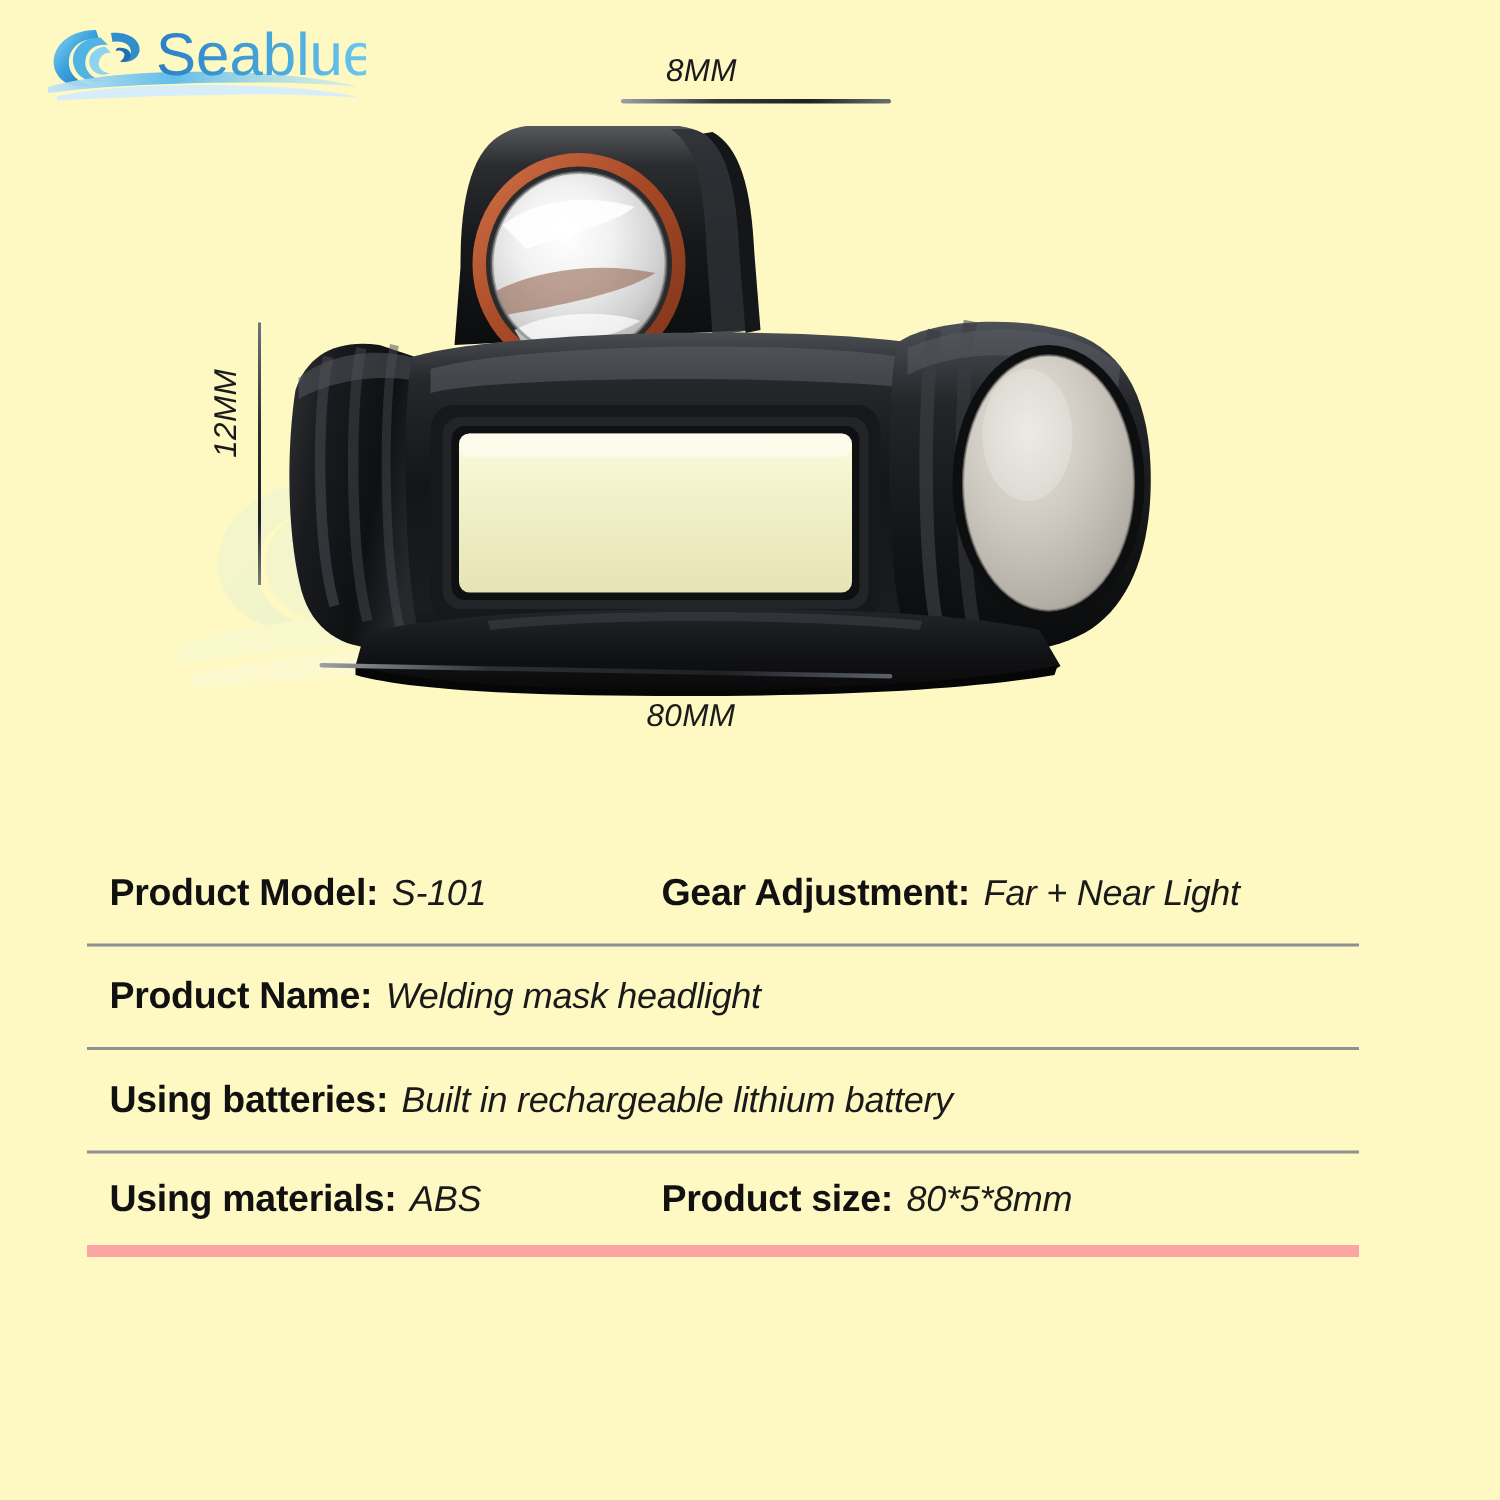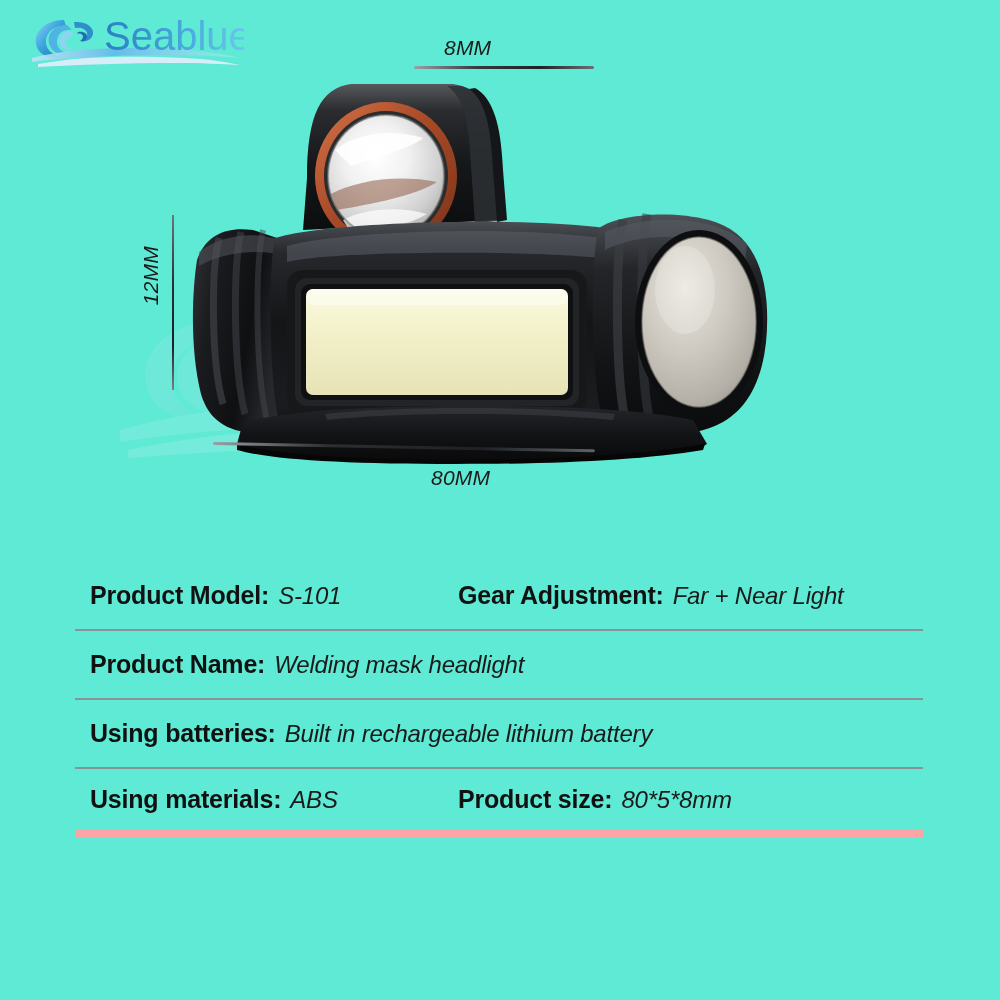--- a/index.html
+++ b/index.html
@@ -2,21 +2,21 @@
 <html><head>
 <meta charset="utf-8">
 <style>
   * { box-sizing: border-box; margin: 0; padding: 0; }
   html, body {
     width: 1000px; height: 1000px;
     background: #ffffff;
     font-family: "Liberation Sans", sans-serif;
     overflow: hidden;
   }
-  #page { position: relative; width: 1000px; height: 1000px; background: #5eead4; }
+  #page { position: relative; width: 1000px; height: 1000px; background: #fef9c3; }
 
   
   #logo { position: absolute; left: 24px; top: 8px; width: 220px; height: 62px; }
   #logo svg { display: block; }
 
   
   #photo { position: absolute; left: 0; top: 0; width: 1000px; height: 545px; }
 
   
   #watermark {
@@ -45,21 +45,21 @@
     background: linear-gradient(to bottom, #6f757a, #2a2e32 40%, #1d2124 75%, #7b8085);
   }
   #dim-bottom-label { left: 431px; top: 466px; }
   #dim-bottom-line {
     position: absolute; left: 213px; top: 442px; width: 382px; height: 3px;
     background: linear-gradient(to right, #9aa0a6, #2c3033 30%, #1d2124 70%, #5d6267);
     transform: rotate(1.1deg); transform-origin: left center; border-radius: 2px;
   }
 
   
-  #spec { position: absolute; left: 75px; top: 562px; width: 848px; }
+  #spec { position: absolute; left: 58px; top: 562px; width: 848px; }
   .spec-row {
     position: relative;
     display: flex; align-items: center;
     height: 69px;
     border-bottom: 2px solid #8d9094;
   }
   .spec-row:last-child { border-bottom: 8px solid #fca5a5; }
   .cell { display: flex; align-items: baseline; white-space: nowrap; }
   .cell-a { width: 383px; padding-left: 15px; }
   .cell-b { padding-left: 0px; }

